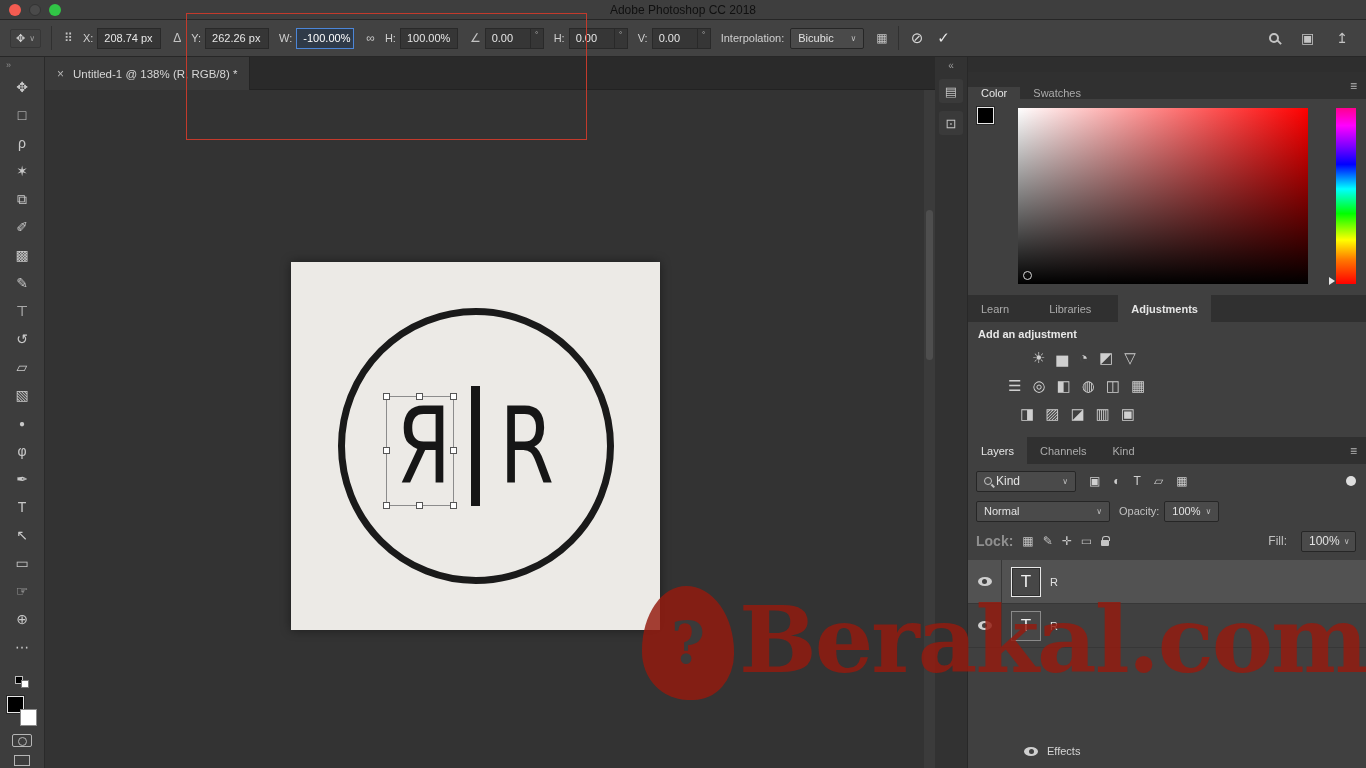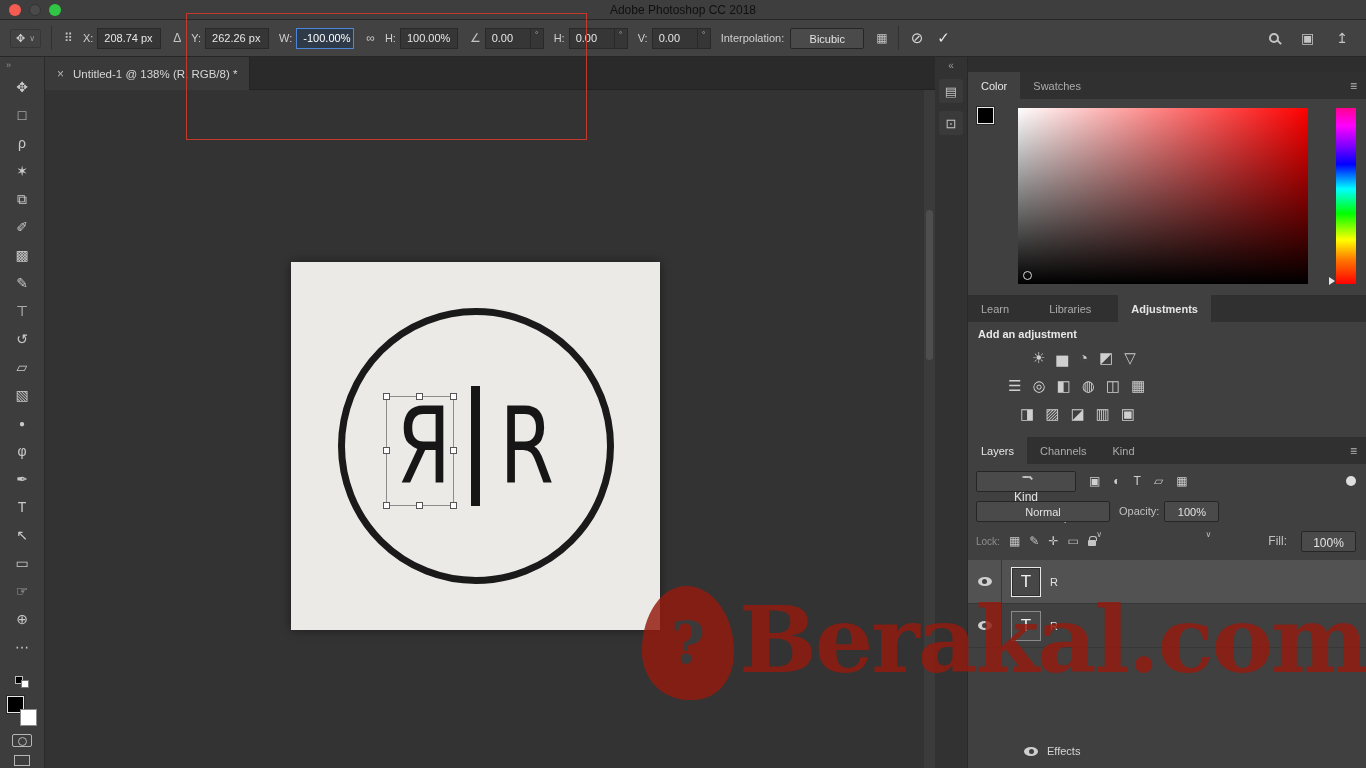--- a/index.html
+++ b/index.html
@@ -19,21 +19,21 @@
   .options-bar { position:absolute; top:20px; left:0; right:0; height:37px; background:#424242; border-bottom:1px solid #272727; display:flex; align-items:center; padding:0 10px; }
   .oblabel { color:#cfcfcf; margin-left:10px; }
   .field { height:21px; background:#363636; border:1px solid #292929; color:#e6e6e6; display:flex; align-items:center; padding:0 6px; margin-left:4px; }
   .field.w64 { width:64px; } .field.w58 { width:58px; } .field.w46 { width:46px; }
   .field.focused { border:1px solid #4c86d8; background:#2f3a48; color:#fff; }
   .degbox { width:13px; height:21px; background:#363636; border:1px solid #292929; border-left:none; color:#bdbdbd; font-size:8px; text-align:center; line-height:11px; }
   .obicon { color:#c3c3c3; font-size:12px; margin-left:12px; }
   .tool-preset { display:flex; align-items:center; gap:4px; padding:2px 5px; border:1px solid #363636; border-radius:2px; color:#d0d0d0; }
   .tool-preset .chev { font-size:8px; color:#9f9f9f; }
   .vdiv { width:1px; height:24px; background:#303030; margin-left:10px; }
-  .dd { display:flex; align-items:center; background:#4a4a4a; border:1px solid #262626; border-radius:2px; height:21px; padding:4px 7px; color:#e2e2e2; gap:12px;flex-direction:column; }
+  .dd { display:flex; align-items:center; background:#4a4a4a; border:1px solid #262626; border-radius:2px; height:21px; padding:4px 7px; color:#e2e2e2; gap:4px; }
   .dd .chev { margin-left:auto; font-size:8px; color:#bdbdbd; }
   .interp-dd { width:74px; margin-left:6px; }
   .ob-right { margin-left:auto; display:flex; align-items:center; gap:22px; padding-right:8px; }
   .ob-commit { color:#e8e8e8; font-size:15px; margin-left:14px; }
   .ob-cancel { color:#d8d8d8; font-size:15px; margin-left:12px; }
   .mag { display:inline-block; width:10px; height:10px; border:2px solid #c4c4c4; border-radius:50%; position:relative; }
   .mag::after { content:''; position:absolute; width:6px; height:2px; background:#c4c4c4; transform:rotate(45deg); right:-5px; bottom:-2px; }
   .mag.small { width:8px; height:8px; border-width:1.5px; }
   .mag.small::after { width:4px; height:1.5px; right:-4px; bottom:-2px; }
 
@@ -81,21 +81,21 @@
   .strip-collapse { text-align:center; padding-top:3px; color:#9a9a9a; font-size:10px; }
   .strip-btn { width:24px; height:24px; margin:8px auto 0; display:flex; align-items:center; justify-content:center; color:#c3c3c3; font-size:13px; background:#3a3a3a; border-radius:3px; }
   .panels { position:absolute; left:33px; right:0; top:0; bottom:0; background:#2e2e2e; }
   .ptabs { position:absolute; left:0; right:0; height:27px; background:#303030; display:flex; }
   .ptab { padding:0 13px; display:flex; align-items:center; color:#ababab; font-size:11px; }
   .ptab.active { background:#404040; color:#e6e6e6; }
   .ptab.bold { font-weight:bold; }
   .pmenu { position:absolute; right:9px; top:7px; color:#b9b9b9; font-size:12px; }
   .pbody { position:absolute; left:0; right:0; background:#404040; }
 
-  .color-tabs { top:15px; } .color-body { top:42px; height:196px; }
+  .color-tabs { top:15px;align-items:flex-end; } .color-body { top:42px; height:196px; }
   .cp-swatches { position:absolute; left:9px; top:8px; width:34px; height:34px; }
   .cp-fg { position:absolute; left:0; top:0; width:17px; height:17px; background:#000; border:1px solid #e8e8e8; box-shadow:0 0 0 1px #2a2a2a; }
   .cp-bg { position:absolute; left:9px; top:9px; width:17px; height:17px; background:#fff; border:1px solid #8a8a8a; z-index:-1; }
   .color-field { position:absolute; left:50px; top:9px; width:290px; height:176px;
     background-image:linear-gradient(to top,#000,rgba(0,0,0,0)),linear-gradient(to right,#fff,#ff0000); }
   .color-cursor { position:absolute; left:5px; bottom:4px; width:9px; height:9px; border:1.5px solid #d8d8d8; border-radius:50%; }
   .hue-bar { position:absolute; right:10px; top:9px; width:20px; height:176px;
     background:linear-gradient(to bottom,#ff0090 0%,#ff00ff 10%,#7a00ff 22%,#0000ff 32%,#00ffff 46%,#00ff00 60%,#ffff00 75%,#ff7a00 86%,#ff0000 100%); }
   .hue-marker { position:absolute; left:-7px; bottom:-1px; width:0; height:0; border-top:4px solid transparent; border-bottom:4px solid transparent; border-left:6px solid #e8e8e8; }
 
@@ -106,21 +106,21 @@
 
   .layers-tabs { top:380px; } .layers-body { top:407px; bottom:0; overflow:hidden; }
   .filter-row { position:absolute; top:6px; left:8px; right:10px; height:22px; display:flex; align-items:center; gap:13px; color:#cfcfcf; font-size:12px; }
   .kind-dd { width:100px; }
   .filter-toggle { margin-left:auto; width:10px; height:10px; border-radius:50%; background:#dedede; }
   .blend-row { position:absolute; top:36px; left:8px; right:10px; height:22px; display:flex; align-items:center; }
   .blend-dd { width:134px; }
   .side-label { color:#c0c0c0; margin-left:9px; margin-right:5px; }
   .small-dd { width:55px; }
   .lock-row { position:absolute; top:66px; left:8px; right:10px; height:22px; display:flex; align-items:center; gap:9px; color:#c5c5c5; font-size:12px; }
-  .lock-label { color:#8f8f8f; font-size:10px; }
+  .lock-label { color:#8f8f8f; font-size:14px;font-weight:bold; }
   .mini-lock { width:8px; height:6px; background:#c5c5c5; position:relative; border-radius:1px; margin-top:3px; }
   .mini-lock::before { content:''; position:absolute; top:-4px; left:1px; width:6px; height:4px; border:1.5px solid #c5c5c5; border-bottom:none; border-radius:3px 3px 0 0; }
 
   .layer-row { position:absolute; left:0; right:0; height:44px; display:flex; align-items:center; border-bottom:1px solid #373737; }
   .layer-row.selected { background:#525252; }
   .eye-cell { width:34px; height:100%; display:flex; align-items:center; justify-content:center; border-right:1px solid #383838; }
   .eye { display:inline-block; width:14px; height:9px; background:#cfcfcf; border-radius:50%; position:relative; }
   .eye::after { content:''; position:absolute; left:4.5px; top:2px; width:5px; height:5px; border-radius:50%; background:#404040; }
   .thumb { width:30px; height:30px; margin:0 9px; display:flex; align-items:center; justify-content:center; flex:none; }
   .thumb-text { background:#474747; border:1px solid #8a8a8a; color:#f0f0f0; font-size:17px; }

